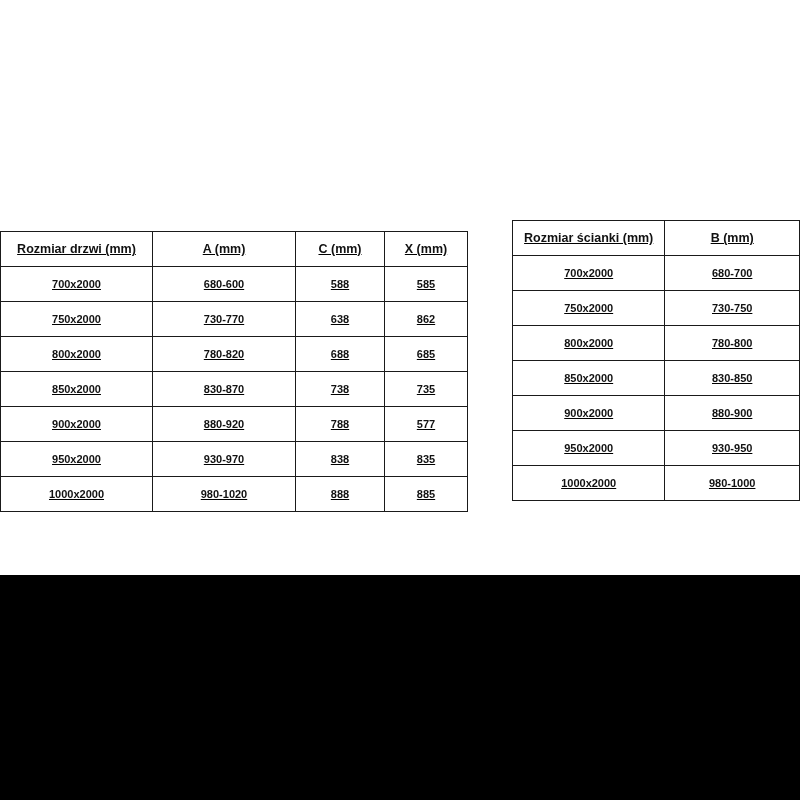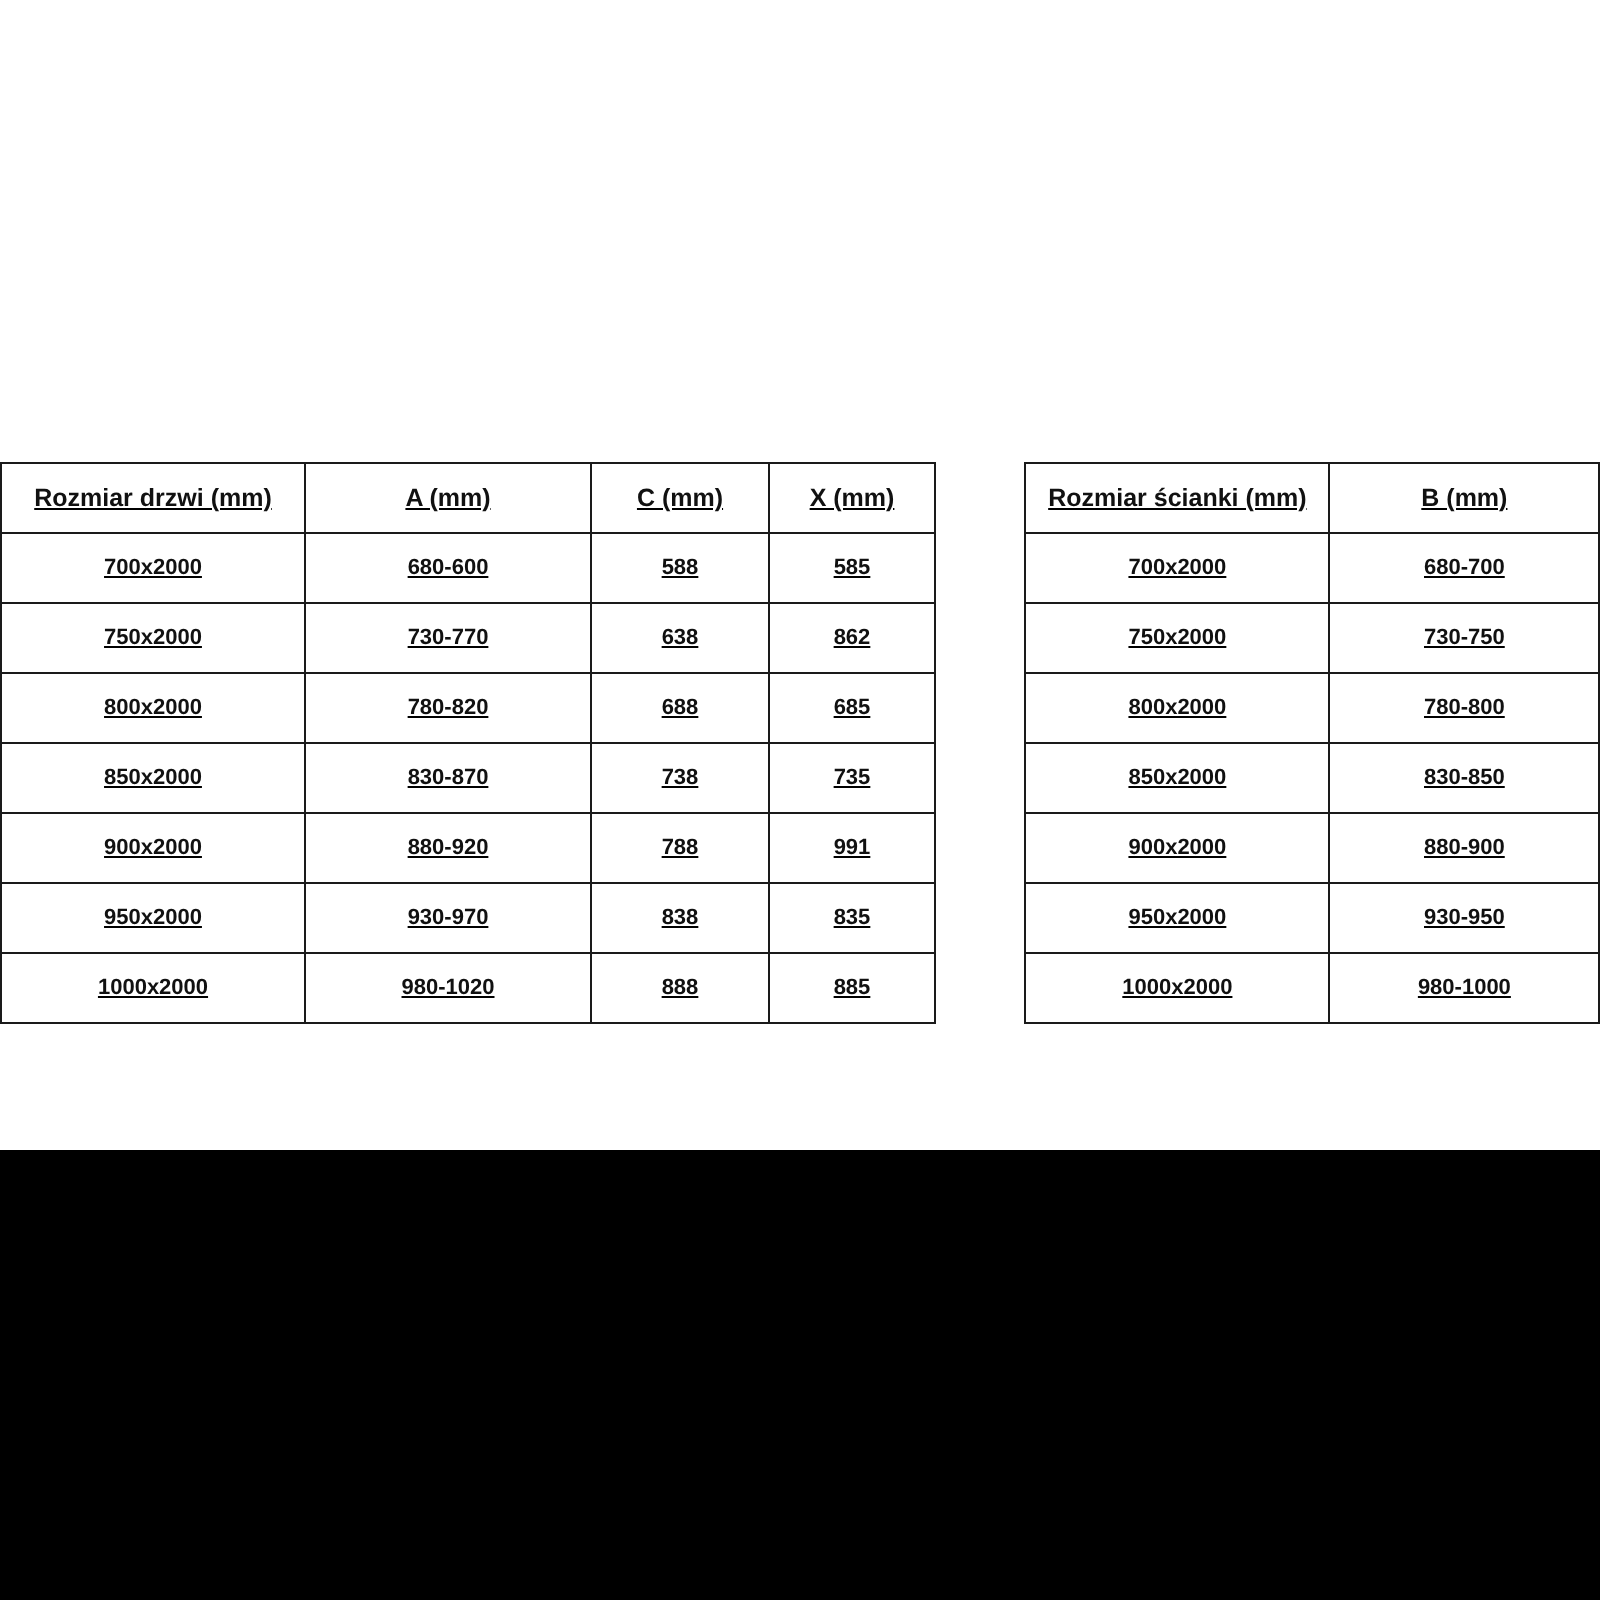--- a/index.html
+++ b/index.html
@@ -67,21 +67,21 @@
     top: 231px;
   }
   #table-doors .c0 { width: 151px; }
   #table-doors .c1 { width: 142px; }
   #table-doors .c2 { width: 88px; }
   #table-doors .c3 { width: 82px; margin-left: 22px; }
 
   
   #table-walls {
     left: 512px;
-    top: 231px;
+    top: 220px;
   }
   #table-walls .c0 { width: 152px; }
   #table-walls .c1 { width: 136px; }
 </style>
 </head>
 <body>
 
 <div id="canvas">
   <div class="page-white"></div>
 
@@ -118,21 +118,21 @@
         <tr>
           <td class="c0">850x2000</td>
           <td class="c1">830-870</td>
           <td class="c2">738</td>
           <td class="c3">735</td>
         </tr>
         <tr>
           <td class="c0">900x2000</td>
           <td class="c1">880-920</td>
           <td class="c2">788</td>
-          <td class="c3">991</td>
+          <td class="c3">577</td>
         </tr>
         <tr>
           <td class="c0">950x2000</td>
           <td class="c1">930-970</td>
           <td class="c2">838</td>
           <td class="c3">835</td>
         </tr>
         <tr>
           <td class="c0">1000x2000</td>
           <td class="c1">980-1020</td>

